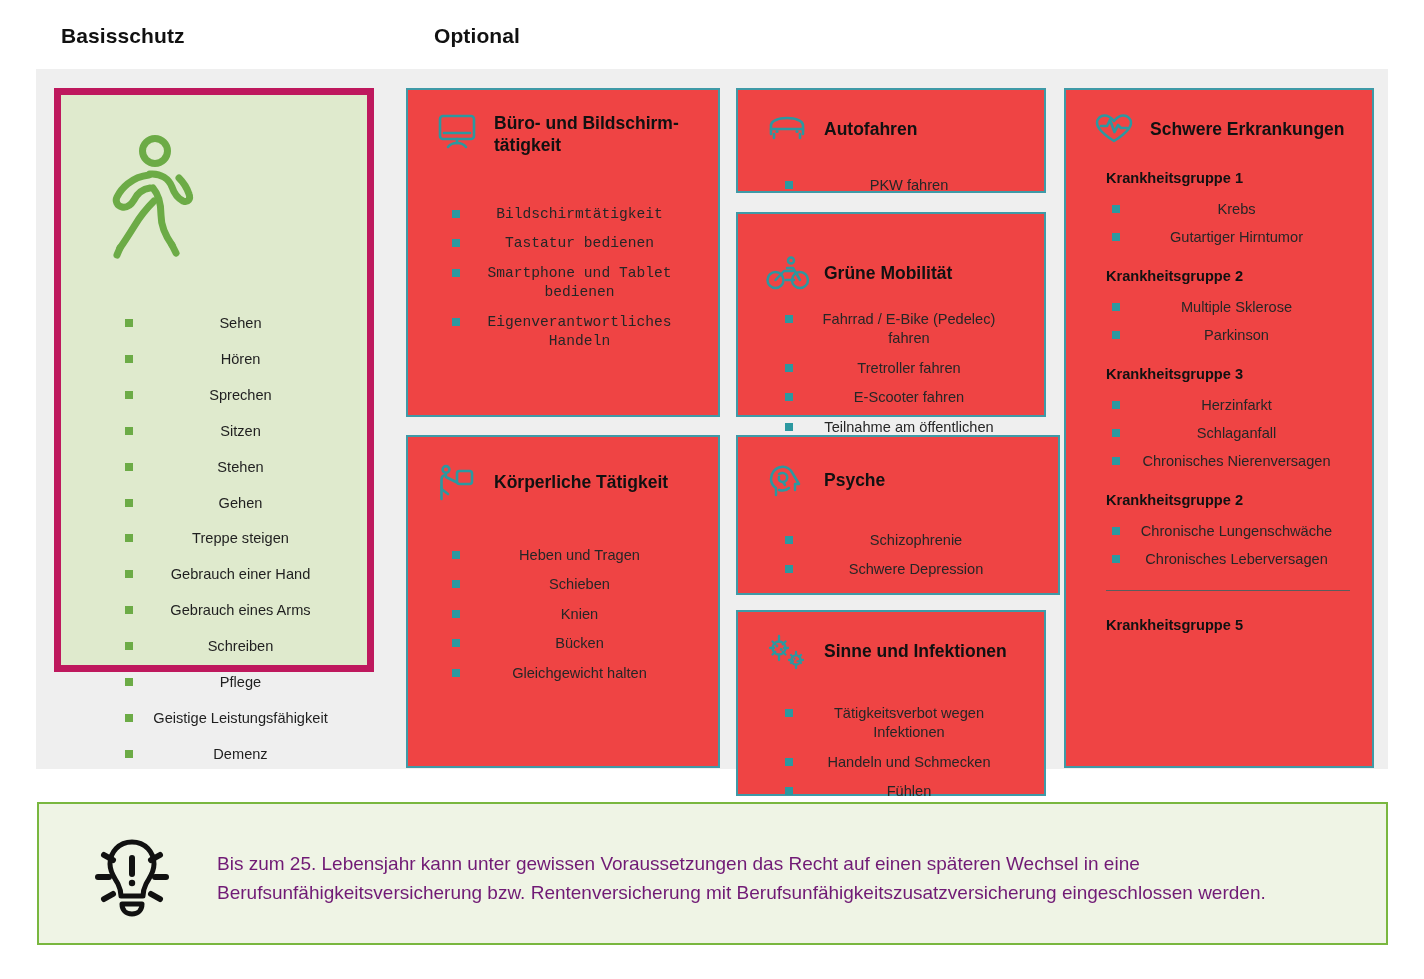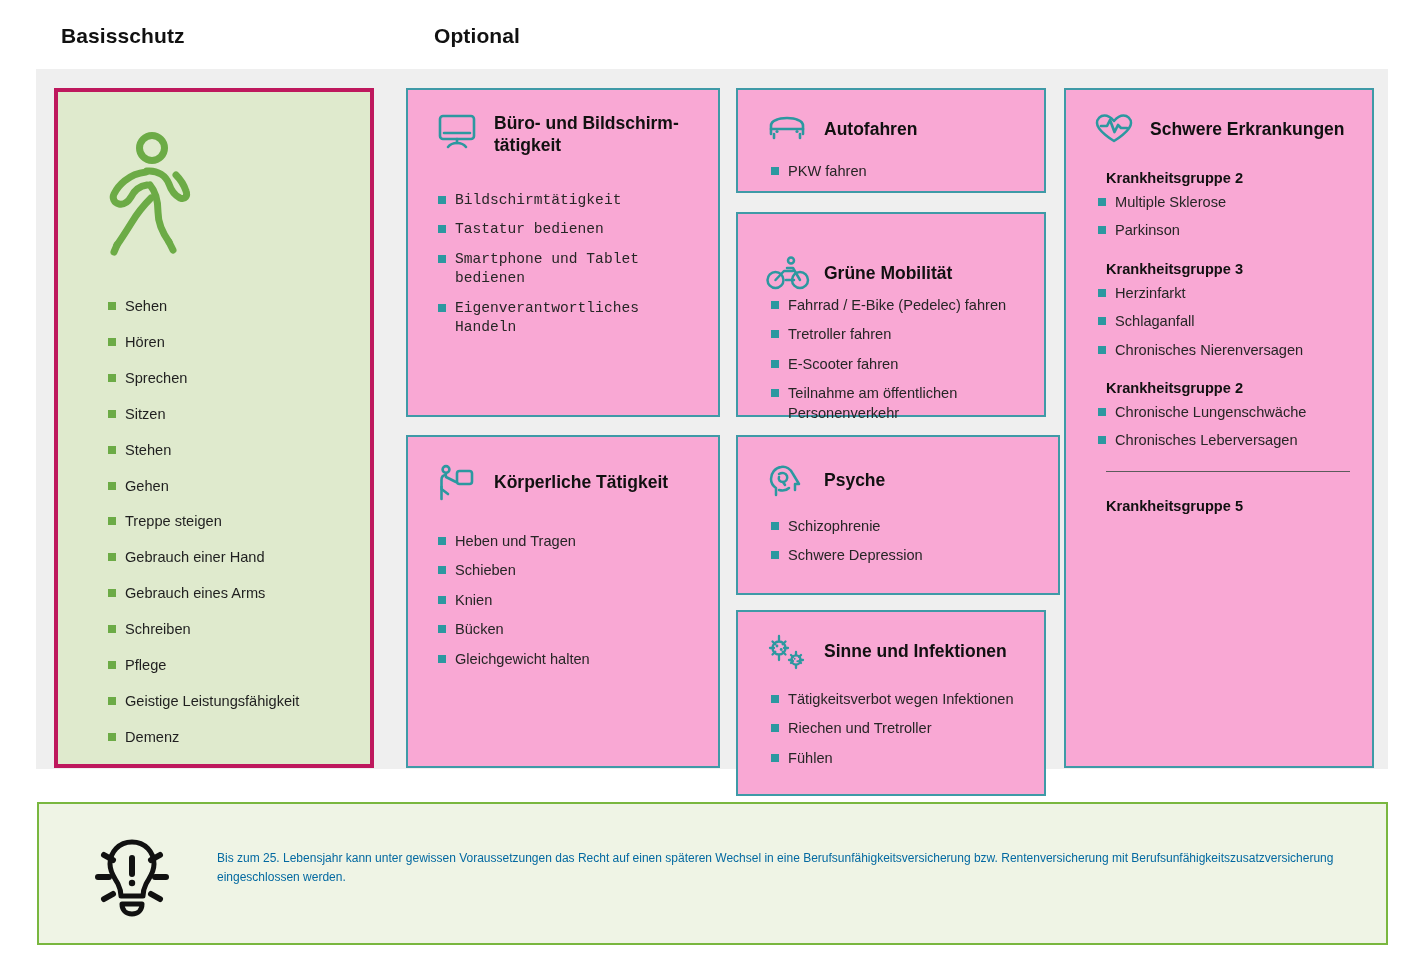--- a/index.html
+++ b/index.html
@@ -21,35 +21,35 @@
   #h-basis{left:38px;}
   #h-optional{left:411px;text-align:right;}
 
   .grayboard{
     position:absolute;left:36px;top:69px;width:1352px;height:700px;
     background:#efefef;
   }
 
   
   .basecard{
-    position:absolute;left:54px;top:88px;width:320px;height:680px;
-    background:#dfeacd;border:4px solid #be185d;
+    position:absolute;left:54px;top:88px;width:320px;height:584px;
+    background:#dfeacd;border:7px solid #be185d;
     box-sizing:border-box;
   }
   .base-icon{
     position:absolute;left:42px;top:38px;width:110px;height:130px;
   }
   .base-list{
     position:absolute;left:50px;top:205px;right:14px;
   }
 
   
   .card{
     position:absolute;
-    background:#f9a8d4;border:2px solid #3f9aa7;
+    background:#ef4444;border:2px solid #3f9aa7;
     box-sizing:border-box;
   }
   #card-buero   {left:406px; top:88px;  width:314px; height:329px;}
   #card-koerper {left:406px; top:435px; width:314px; height:333px;}
   #card-auto    {left:736px; top:88px;  width:310px; height:105px;}
   #card-gruen   {left:736px; top:212px; width:310px; height:205px;}
   #card-psyche  {left:736px; top:435px; width:324px; height:160px;}
   #card-sinne   {left:736px; top:610px; width:310px; height:186px;}
   #card-schwer  {left:1064px;top:88px;  width:310px; height:680px;}
 
@@ -63,21 +63,21 @@
     padding-top:7px;
   }
   #card-buero .card-title{padding-top:1px;}
   #card-koerper .card-head{top:28px;}
   #card-gruen .card-head{top:42px;}
   #card-sinne .card-head{top:22px;}
   #card-schwer .card-head{top:22px;left:26px;}
   #card-psyche .card-head{top:26px;}
 
   
-  ul.plist{list-style:none;margin:0;padding:0;}
+  ul.plist{list-style:none;margin:14px;padding:0;text-align:center;}
   ul.plist li{
     position:relative;padding-left:17px;
     font-size:14.6px;line-height:1.33;color:#262626;
     margin-bottom:10px;
   }
   ul.plist li:before{
     content:"";position:absolute;left:0;top:5px;
     width:8px;height:8px;background:#2c98a0;
   }
   ul.greenlist li{margin-bottom:16.5px;}
@@ -104,21 +104,21 @@
   }
 
   
   .note{
     position:absolute;left:37px;top:802px;width:1351px;height:143px;
     background:#eff4e5;border:2px solid #79b73f;box-sizing:border-box;
   }
   .note-icon{position:absolute;left:45px;top:28px;width:96px;height:90px;}
   .note-text{
     position:absolute;left:178px;top:45px;right:40px;
-    font-size:12px;line-height:1.55;color:#0369a1;
+    font-size:19px;line-height:1.55;color:#701a75;
   }
 </style>
 </head>
 <body>
 
 <div class="headings">
   <div class="heading" id="h-basis">Basisschutz</div>
   <div class="heading" id="h-optional">Optional</div>
 </div>
 
@@ -283,38 +283,45 @@
           <circle cx="28.6" cy="26.7" r="1" fill="#2c98a0" stroke="none"></circle>
           <circle cx="31.4" cy="29.3" r="1" fill="#2c98a0" stroke="none"></circle>
         </g>
       </svg>
     </span>
     <span class="card-title">Sinne und Infektionen</span>
   </div>
   <div class="card-body">
     <ul class="plist">
         <li>Tätigkeitsverbot wegen Infektionen</li>
-        <li>Riechen und Tretroller</li>
+        <li>Handeln und Schmecken</li>
         <li>Fühlen</li>
       </ul>
   </div>
 </div>
 
 <div class="card" id="card-schwer">
   <div class="card-head">
     <span class="ico">
       <svg viewBox="0 0 44 42" width="44" height="42" fill="none" stroke="#2c98a0" stroke-width="2.5" stroke-linecap="round" stroke-linejoin="round">
         <path d="M22 31 C22 31 5 21 5 13 C5 8.5 8.5 5.5 12.5 5.5 C16 5.5 19 7.5 22 11 C25 7.5 28 5.5 31.5 5.5 C35.5 5.5 39 8.5 39 13 C39 21 22 31 22 31 Z"></path>
         <path d="M9 16 H15 L18 10 L22.5 22 L26 15 L29 18 H35" stroke-width="2.7"></path>
       </svg>
     </span>
     <span class="card-title">Schwere Erkrankungen</span>
   </div>
   <div class="card-body">
     <div id="schwer-groups">
+        <div class="grp">
+          <div class="grp-title">Krankheitsgruppe 1</div>
+          <ul class="plist">
+            <li>Krebs</li>
+            <li>Gutartiger Hirntumor</li>
+          </ul>
+        </div>
         <div class="grp">
           <div class="grp-title">Krankheitsgruppe 2</div>
           <ul class="plist">
             <li>Multiple Sklerose</li>
             <li>Parkinson</li>
           </ul>
         </div>
         <div class="grp">
           <div class="grp-title">Krankheitsgruppe 3</div>
           <ul class="plist">

